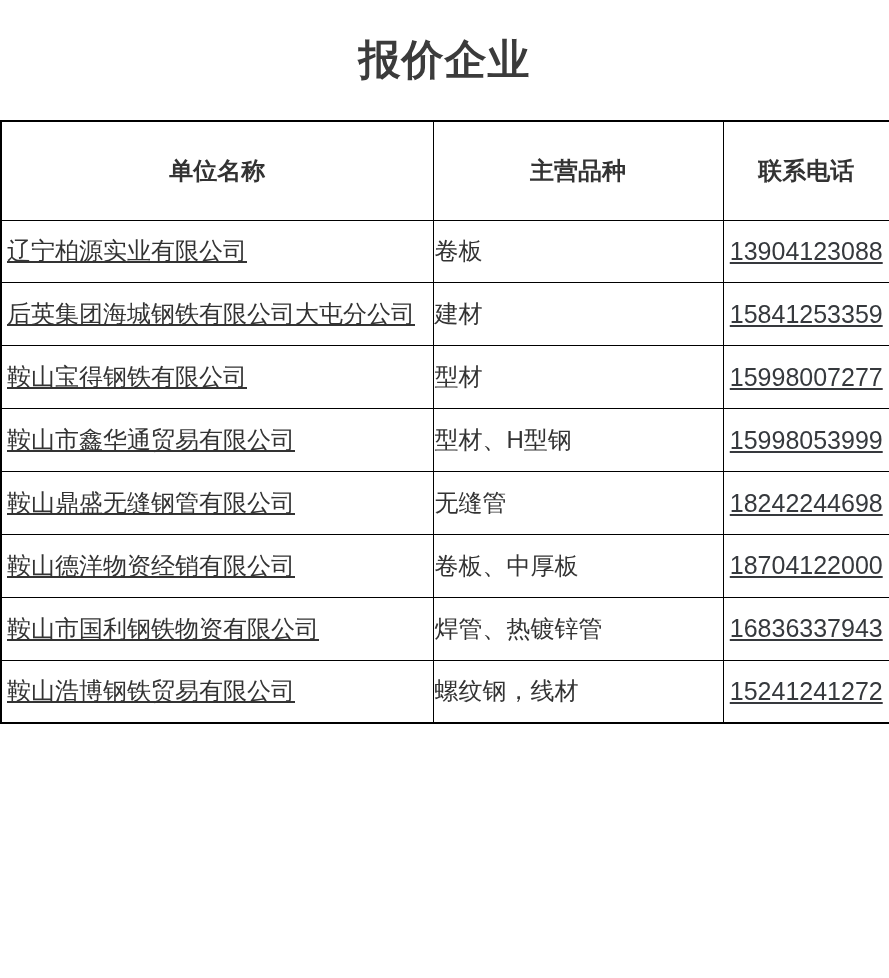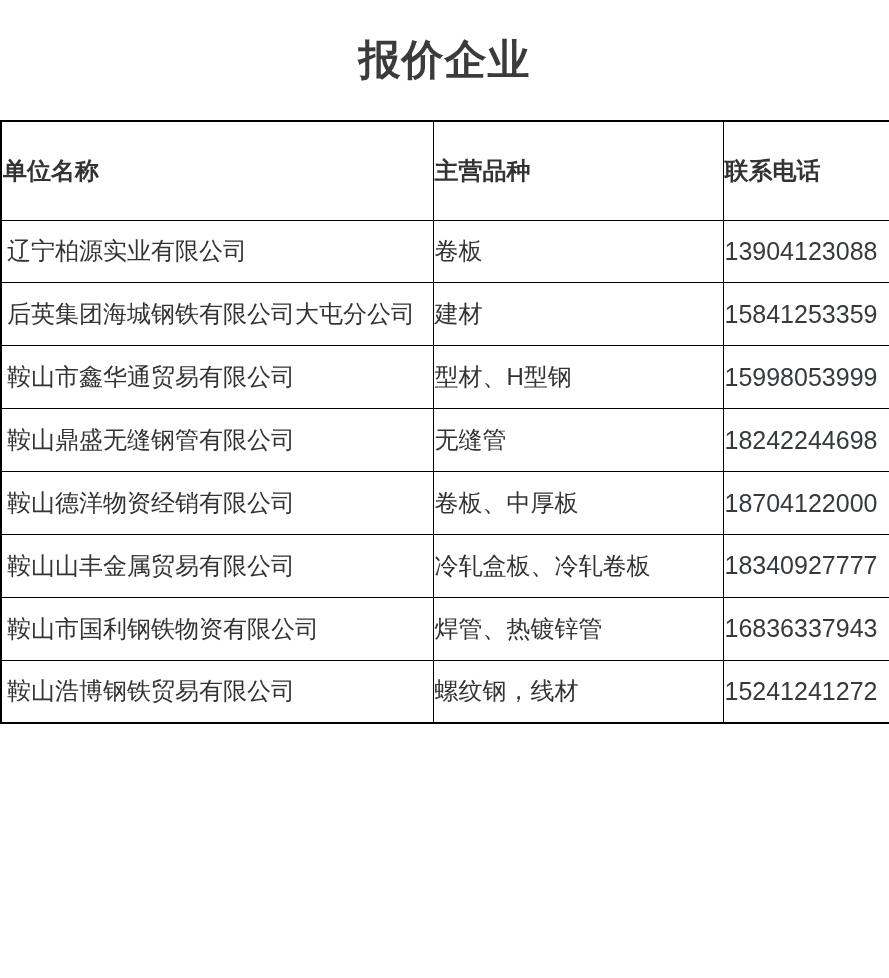--- a/index.html
+++ b/index.html
@@ -45,42 +45,44 @@
     overflow: hidden;
     white-space: nowrap;
   }
   thead tr {
     height: 99px;
   }
   th {
     font-size: 24px;
     font-weight: bold;
     color: #333333;
-    text-align: left;
+    text-align: center;
     vertical-align: middle;
   }
   tbody tr {
     height: 62.9px;
   }
   td {
     font-size: 24px;
     font-weight: 400;
     vertical-align: middle;
     color: #333333;
   }
   td.cell-name {
     text-align: left;
     padding-left: 5px;
+    text-decoration: underline;
   }
   td.cell-products {
   }
   td.cell-phone {
-    text-align: left;
+    text-align: center;
     font-size: 25px;
     color: #36393d;
+    text-decoration: underline;
   }
 </style>
 </head>
 <body>
 
 <div class="page">
 
   <div class="title-area">
     <h1 class="page-title">报价企业</h1>
   </div>
@@ -103,38 +105,38 @@
     <td class="cell-name">辽宁柏源实业有限公司</td>
     <td class="cell-products">卷板</td>
     <td class="cell-phone">13904123088</td>
   </tr>
         <tr>
     <td class="cell-name">后英集团海城钢铁有限公司大屯分公司</td>
     <td class="cell-products">建材</td>
     <td class="cell-phone">15841253359</td>
   </tr>
         <tr>
+    <td class="cell-name">鞍山宝得钢铁有限公司</td>
+    <td class="cell-products">型材</td>
+    <td class="cell-phone">15998007277</td>
+  </tr>
+        <tr>
     <td class="cell-name">鞍山市鑫华通贸易有限公司</td>
     <td class="cell-products">型材、H型钢</td>
     <td class="cell-phone">15998053999</td>
   </tr>
         <tr>
     <td class="cell-name">鞍山鼎盛无缝钢管有限公司</td>
     <td class="cell-products">无缝管</td>
     <td class="cell-phone">18242244698</td>
   </tr>
         <tr>
     <td class="cell-name">鞍山德洋物资经销有限公司</td>
     <td class="cell-products">卷板、中厚板</td>
     <td class="cell-phone">18704122000</td>
-  </tr>
-        <tr>
-    <td class="cell-name">鞍山山丰金属贸易有限公司</td>
-    <td class="cell-products">冷轧盒板、冷轧卷板</td>
-    <td class="cell-phone">18340927777</td>
   </tr>
         <tr>
     <td class="cell-name">鞍山市国利钢铁物资有限公司</td>
     <td class="cell-products">焊管、热镀锌管</td>
     <td class="cell-phone">16836337943</td>
   </tr>
         <tr>
     <td class="cell-name">鞍山浩博钢铁贸易有限公司</td>
     <td class="cell-products">螺纹钢，线材</td>
     <td class="cell-phone">15241241272</td>

